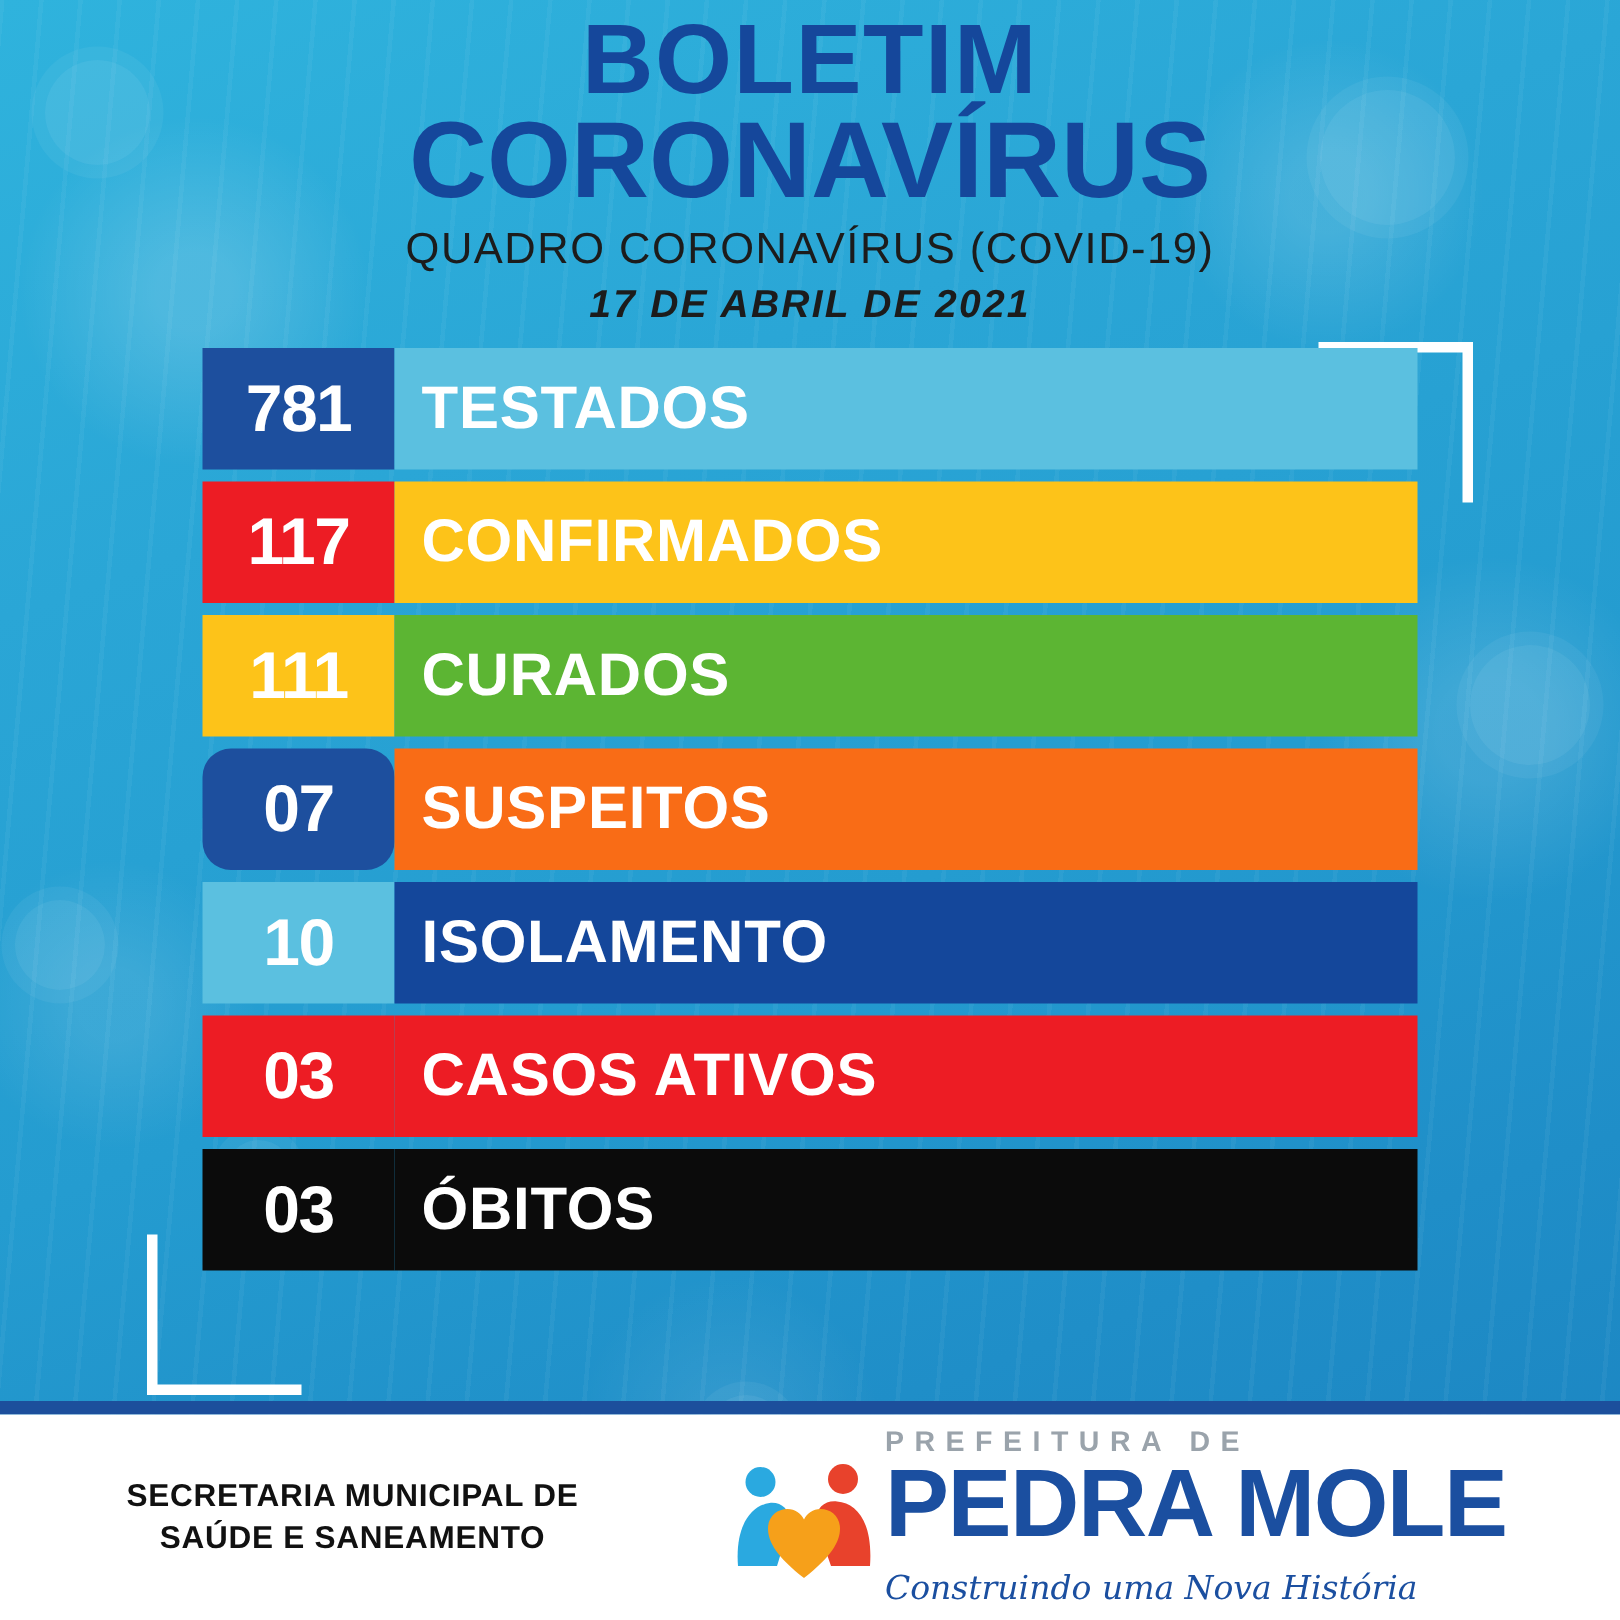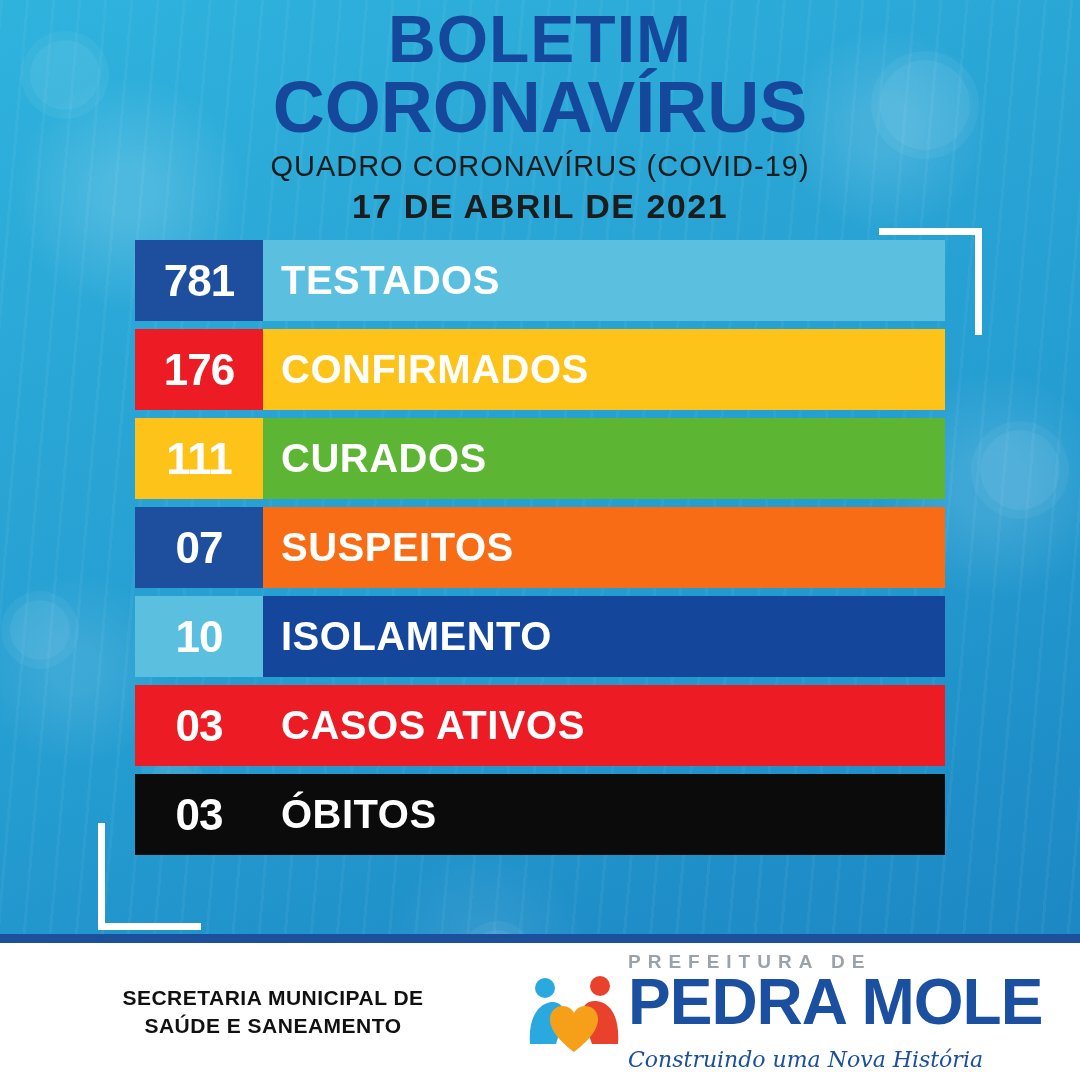--- a/index.html
+++ b/index.html
@@ -77,25 +77,26 @@
   .subtitle {
     margin-top: 6px;
     font-size: 29px;
     font-weight: normal;
     letter-spacing: 1px;
     color: #1c1c1c;
     text-transform: uppercase;
   }
   .date {
     margin-top: 4px;
-    font-size: 34px;
+    font-size: 26px;
     font-weight: bold;
     letter-spacing: 1.5px;
     color: #1c1c1c;
     text-transform: uppercase;
+    font-style: italic;
   }
 
   
   .bracket {
     position: absolute;
     z-index: 4;
     border-color: #ffffff;
     border-style: solid;
     pointer-events: none;
   }
@@ -163,21 +164,20 @@
   }
   .footer-left {
     width: 470px;
     text-align: center;
     font-size: 21px;
     font-weight: bold;
     line-height: 1.3;
     color: #111111;
     letter-spacing: 0.5px;
     text-transform: uppercase;
-    padding-left: 38px;
   }
   .footer-logo {
     flex: 1 1 auto;
     display: flex;
     align-items: center;
     justify-content: flex-start;
     padding-left: 18px;
   }
   .logo-mark {
     position: relative;
@@ -244,31 +244,31 @@
     <div class="bracket bracket-bottom-left"></div>
 
     <div class="rows">
 
       <div class="row">
         <div class="num" style="background:#1d4f9e;color:#ffffff;">781</div>
         <div class="label" style="background:#5bc0e0;color:#ffffff;">TESTADOS</div>
       </div>
 
       <div class="row">
-        <div class="num" style="background:#ed1c24;color:#ffffff;">176</div>
+        <div class="num" style="background:#ed1c24;color:#ffffff;">117</div>
         <div class="label" style="background:#fdc319;color:#ffffff;">CONFIRMADOS</div>
       </div>
 
       <div class="row">
         <div class="num" style="background:#fdc319;color:#ffffff;">111</div>
         <div class="label" style="background:#5cb533;color:#ffffff;">CURADOS</div>
       </div>
 
       <div class="row">
-        <div class="num" style="background:#1d4f9e;color:#ffffff;">07</div>
+        <div class="num" style="background:#1d4f9e;color:#ffffff;border-radius:19px;">07</div>
         <div class="label" style="background:#f96c16;color:#ffffff;">SUSPEITOS</div>
       </div>
 
       <div class="row">
         <div class="num" style="background:#5bc0e0;color:#ffffff;">10</div>
         <div class="label" style="background:#14479b;color:#ffffff;">ISOLAMENTO</div>
       </div>
 
       <div class="row">
         <div class="num" style="background:#ed1c24;color:#ffffff;">03</div>

